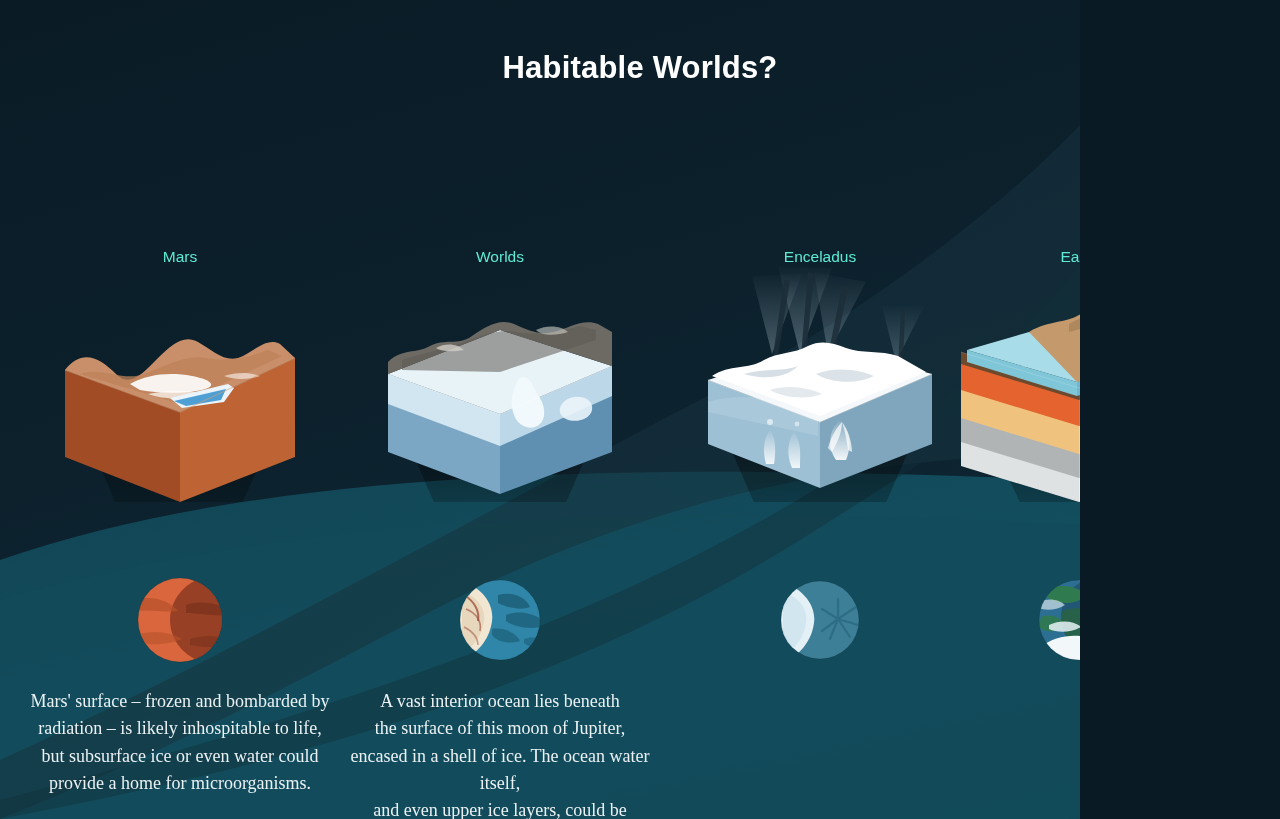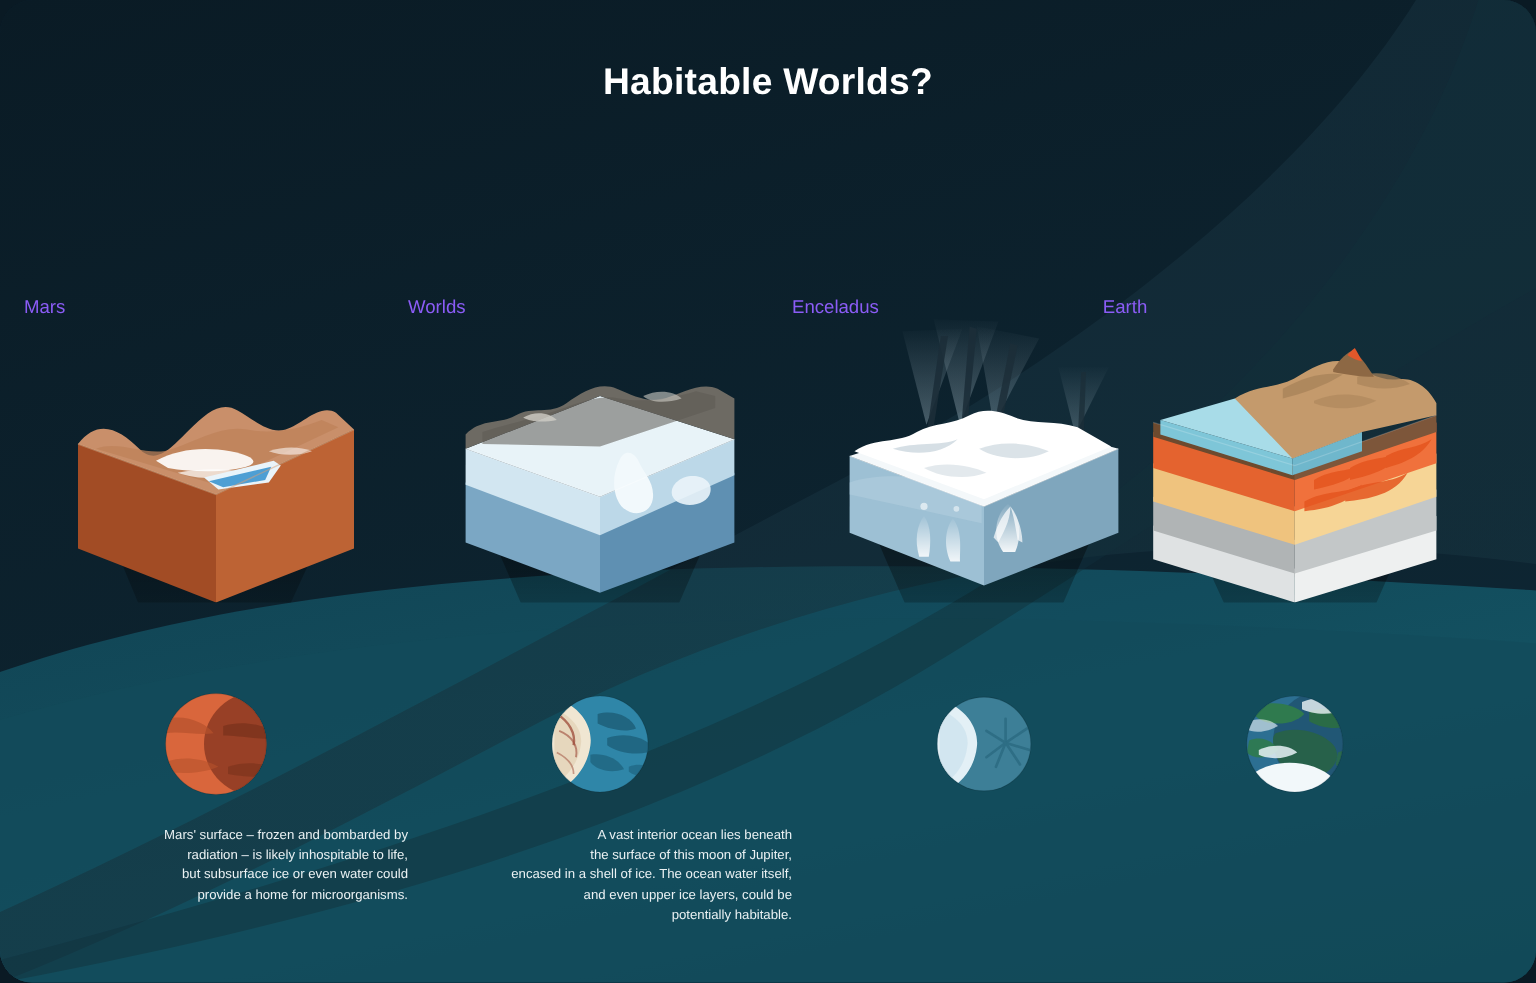--- a/index.html
+++ b/index.html
@@ -3,26 +3,25 @@
 <meta charset="utf-8">
 <title>Habitable Worlds?</title>
 <style>
   html, body {
     margin: 0;
     padding: 0;
     background: #0a1a24;
   }
   #stage {
     position: relative;
-    width: 1280px;
+    width: 1080px;
     height: 819px;
     overflow: hidden;
     font-family: "Liberation Sans", sans-serif;
     background: #0c1f2b;
-    border-radius: 27px;
   }
   #bg {
     position: absolute;
     inset: 0;
     width: 1280px;
     height: 819px;
   }
   .content-layer {
     position: absolute;
     inset: 0;
@@ -59,33 +58,35 @@
     position: absolute;
     top: 0;
     width: 320px;
     height: 819px;
   }
   .col-label {
     position: absolute;
     top: 248px;
     left: 0;
     width: 320px;
+    text-align: center;
     font-size: 15.5px;
-    color: #8b5cf6;
+    color: #5eead4;
   }
   .col-caption {
     position: absolute;
     top: 688px;
     left: 0;
     width: 320px;
-    text-align: right;
-    font-size: 11px;
+    text-align: center;
+    font-size: 18px;
     line-height: 1.52;
     color: #eaf1f3;
     white-space: pre-line;
+    font-family: Liberation Serif, serif;
   }
   .block-art {
     position: absolute;
     top: 262px;
     left: 0;
     width: 320px;
     height: 240px;
   }
   .globe-art {
     position: absolute;

